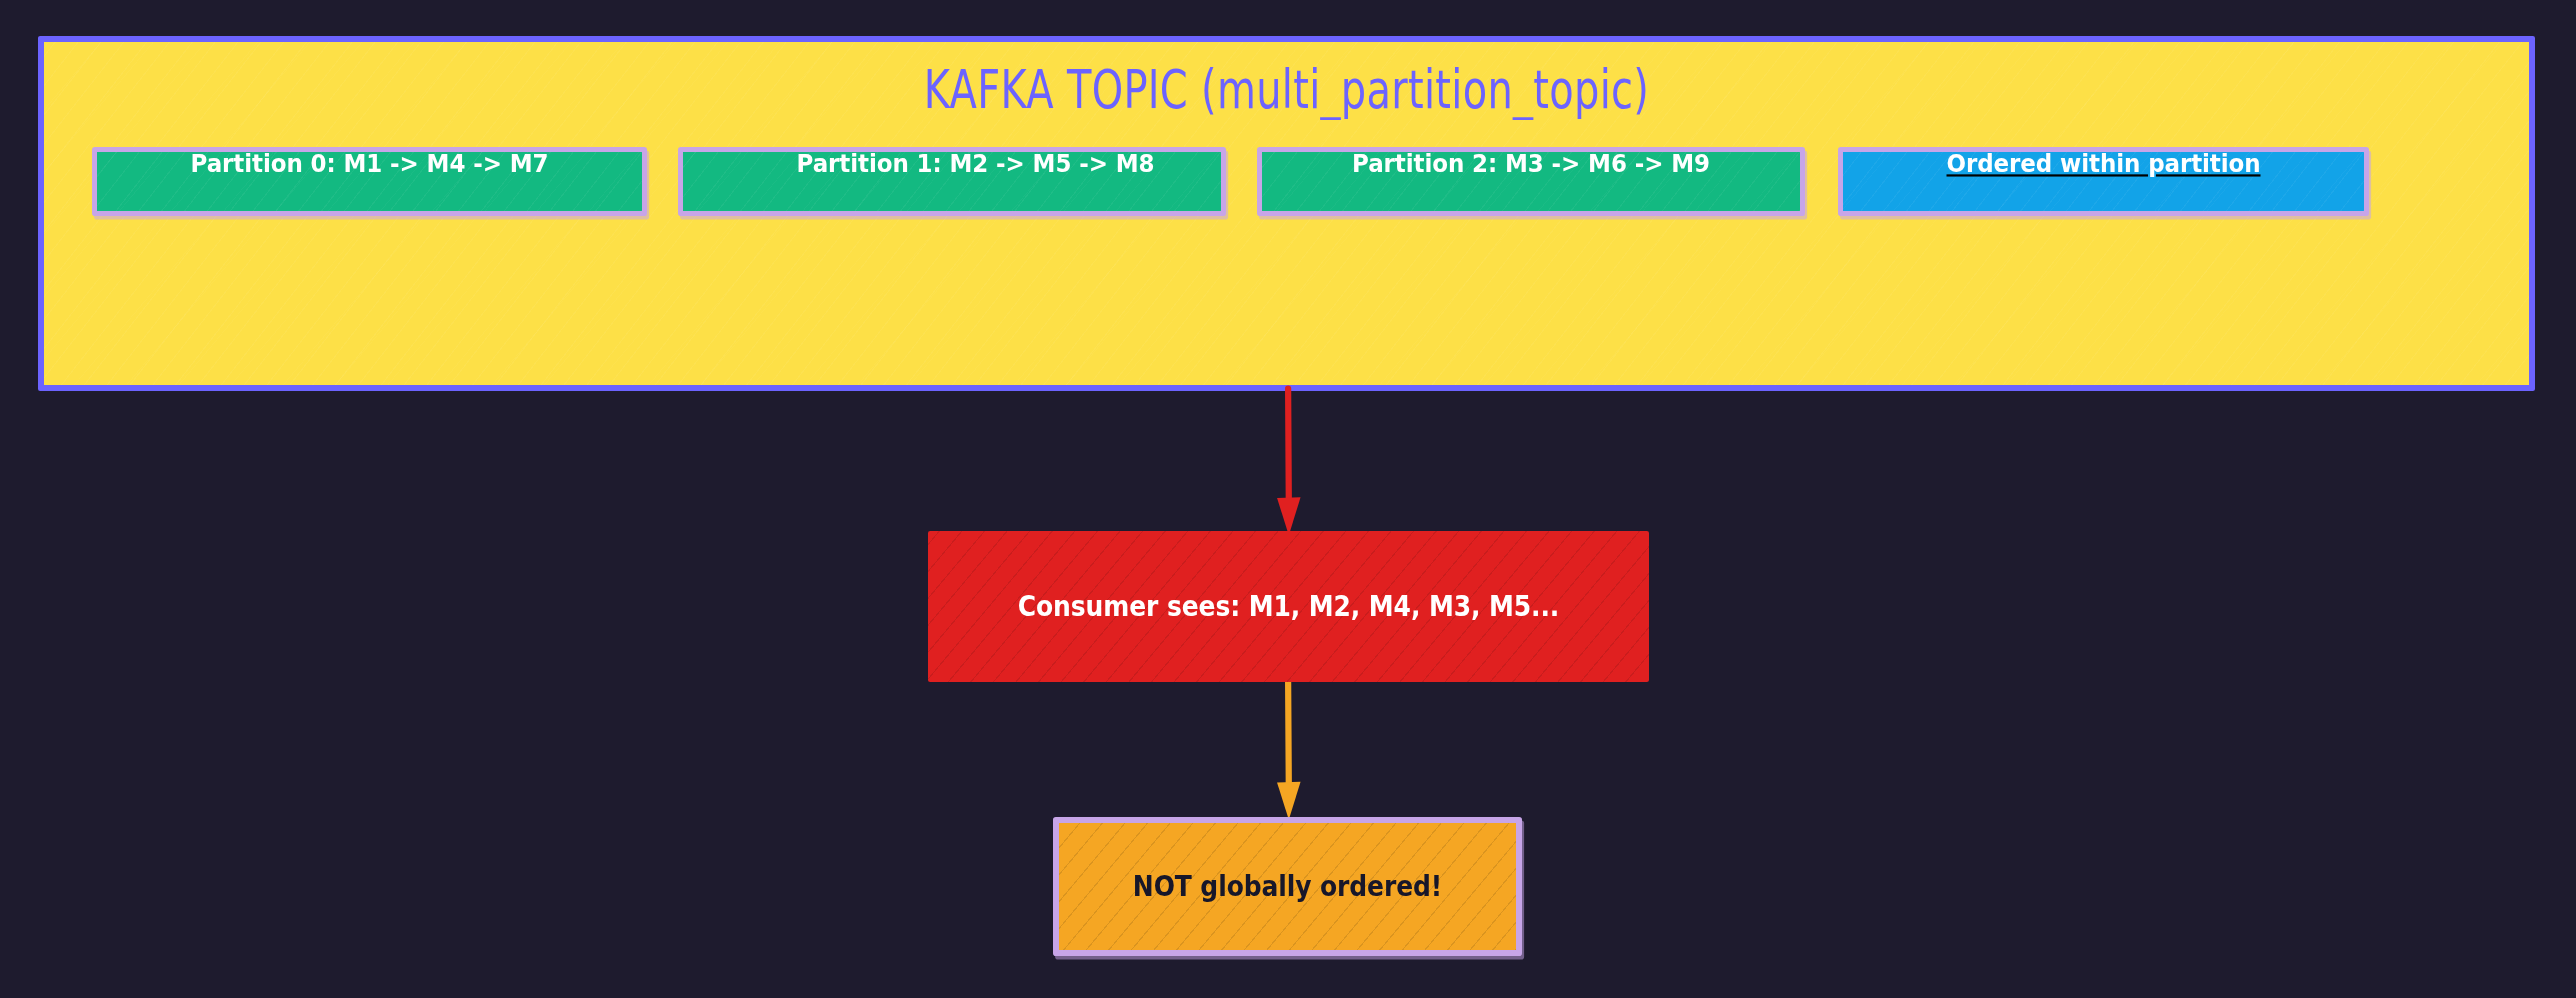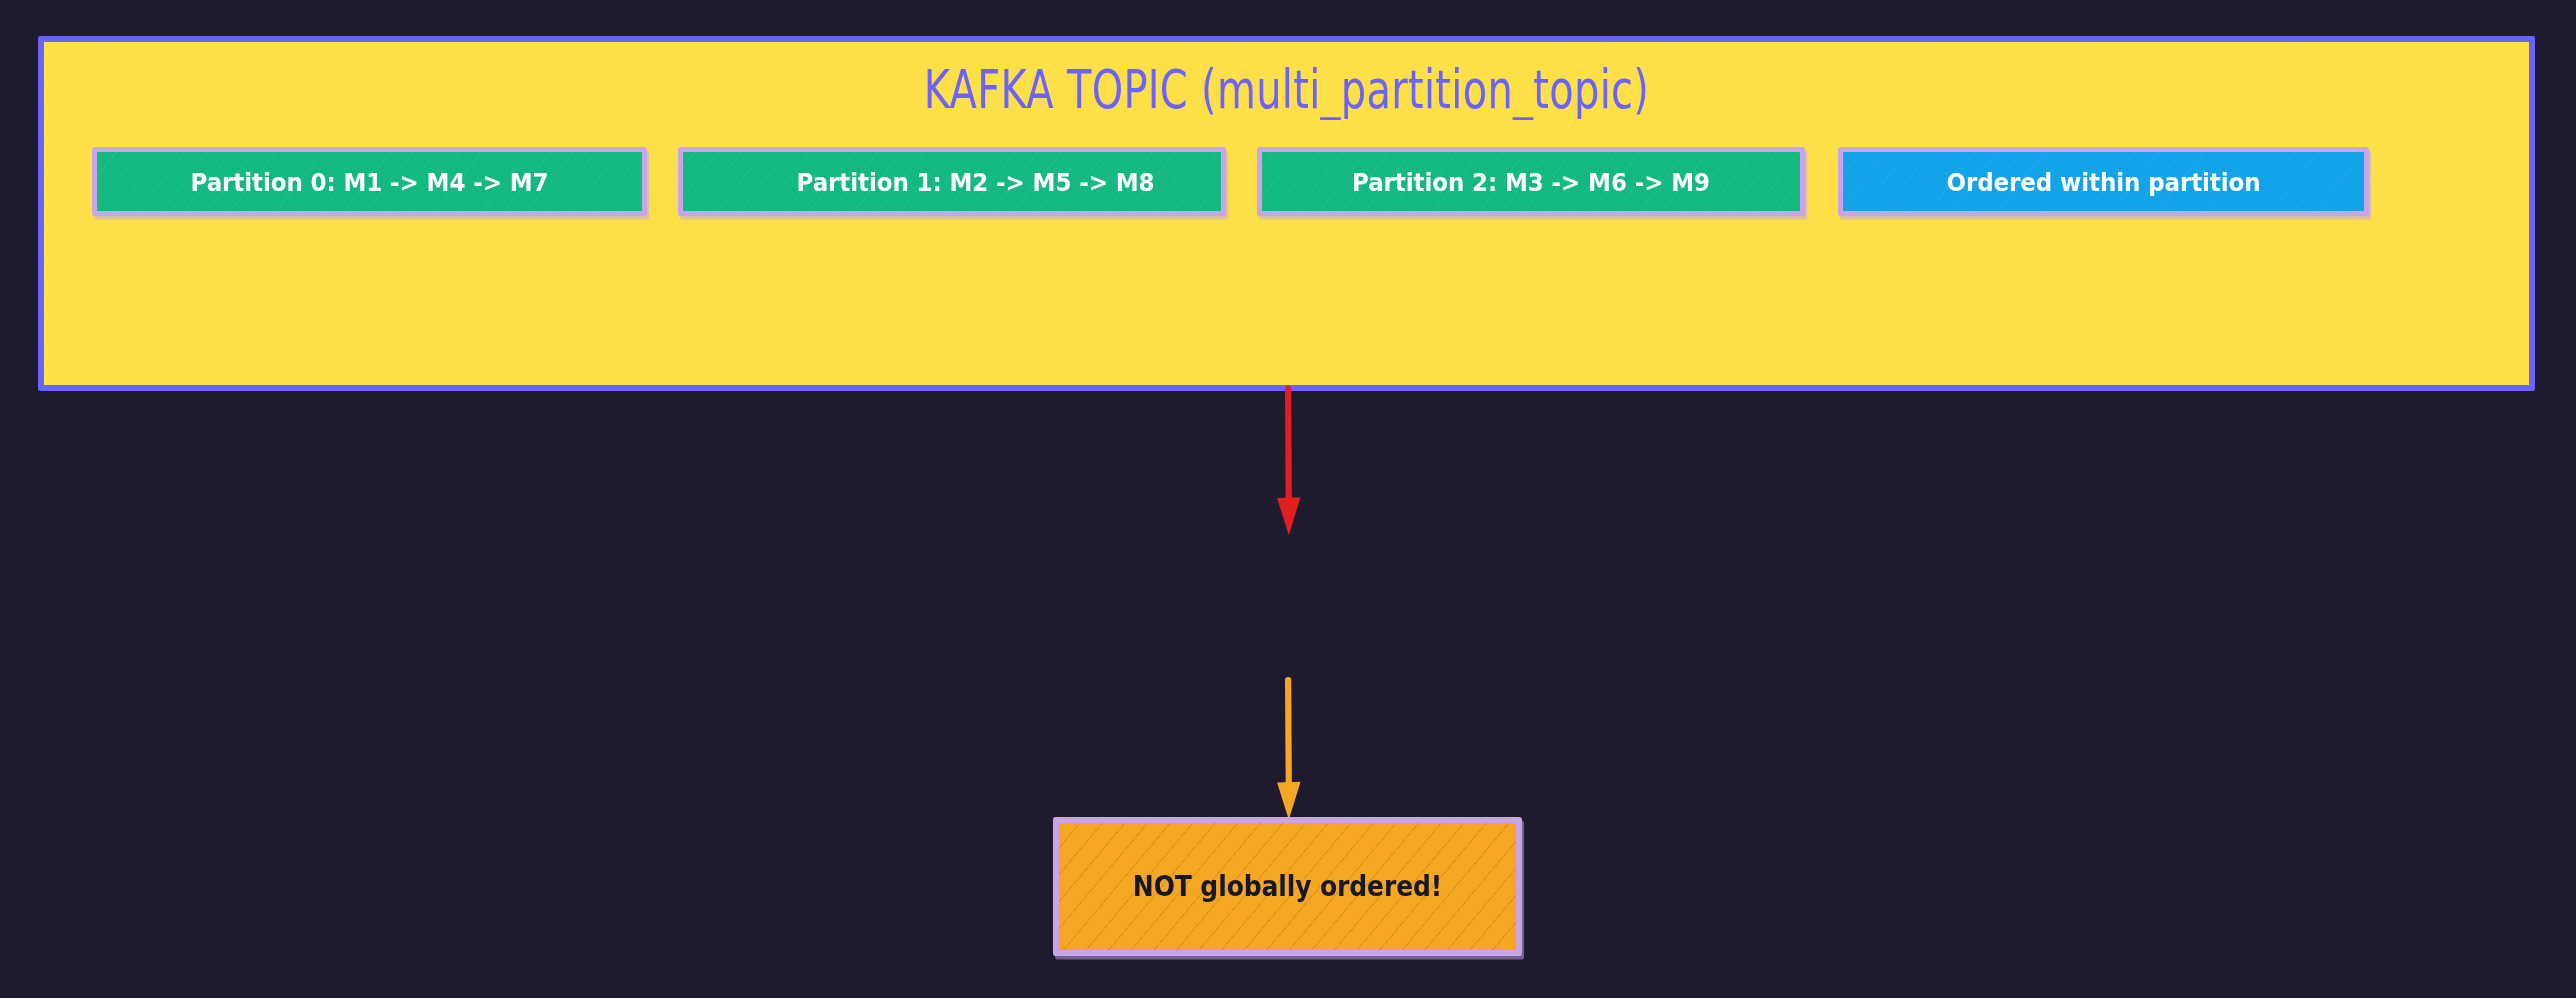--- a/index.html
+++ b/index.html
@@ -88,21 +88,20 @@
     display: flex;
     align-items: flex-start;
     z-index: 2;
   }
 
   .node-box {
     position: relative;
     box-sizing: border-box;
     height: 69px;
     display: flex;
-    align-items: center;
     justify-content: center;
     border: 5.5px solid #c7a5e8;
     border-radius: 2.8px;
     overflow: hidden;
     box-shadow: 2.1px 3.5px 0 rgba(199,165,232,0.55);
   }
   .node-box .hatch {
     background-image: repeating-linear-gradient(
       -50deg,
       rgba(0,0,0,0.09) 0px,
@@ -124,21 +123,21 @@
 
   .node-green { background: #13b981; }
   .node-blue  { background: #12a3e8; }
 
   .text-white { color: #ffffff; }
   .text-dark  { color: #17172a; }
 
   .box-p0 { width: 555px; margin-left: 24px; }
   .box-p1 { width: 548px; margin-left: 31px; padding-left: 47px; }
   .box-p2 { width: 548px; margin-left: 31px; }
-  .box-note { width: 531px; margin-left: 33px; }
+  .box-note { width: 531px; margin-left: 33px; text-decoration: underline; }
 
   
   #consumer-box {
     position: absolute;
     left: 928px;
     top: 531px;
     width: 721px;
     height: 151px;
     display: flex;
     align-items: center;
@@ -230,20 +229,24 @@
       </div>
 
     </div>
   </div>
 
   <svg id="arrow-topic-to-consumer" class="arrow-svg" viewBox="0 0 120 216">
     <path d="M58,2 L59,168" stroke="#e02020" stroke-width="9" stroke-linecap="round" fill="none"></path>
     <path d="M42,160 L76,159 L59,214 Z" fill="#e02020"></path>
   </svg>
 
+  <div id="consumer-box">
+    <div class="hatch"></div>
+    <span class="node-label text-white">Consumer sees: M1, M2, M4, M3, M5...</span>
+  </div>
 
   <svg id="arrow-consumer-to-conclusion" class="arrow-svg" viewBox="0 0 120 205">
     <path d="M58,0 L59,156" stroke="#f5a623" stroke-width="9" stroke-linecap="round" fill="none"></path>
     <path d="M42,148 L76,147 L59,202 Z" fill="#f5a623"></path>
   </svg>
 
   <div id="conclusion-box">
     <div class="hatch"></div>
     <span class="node-label text-dark">NOT globally ordered!</span>
   </div>

